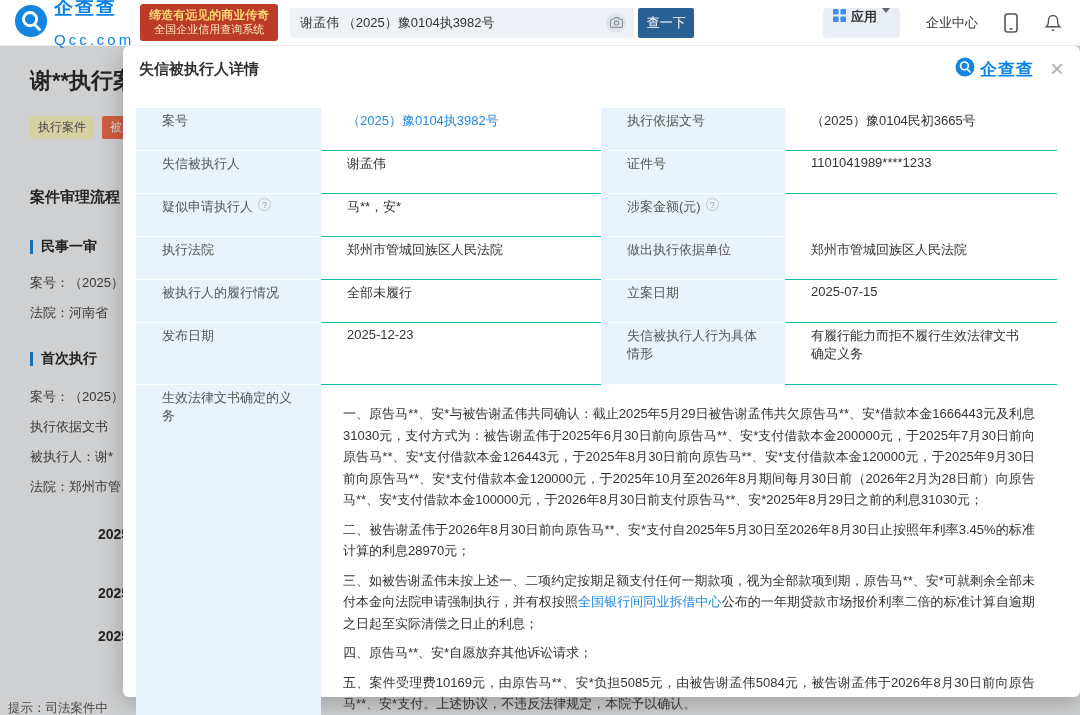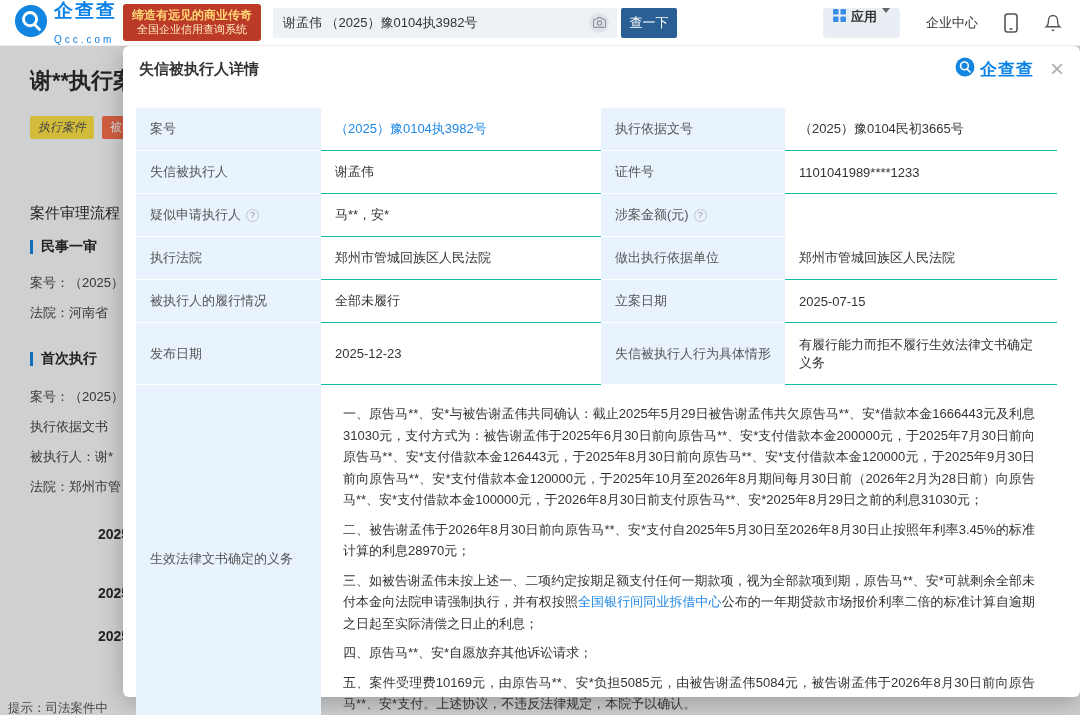--- a/index.html
+++ b/index.html
@@ -6,21 +6,21 @@
   html,body { width:1080px; height:715px; overflow:hidden;
     font-family:"Liberation Sans","DejaVu Sans",sans-serif; background:#f7f8fa; }
   .screen { position:relative; width:1080px; height:715px; overflow:hidden; }
 
   
   .topbar { position:absolute; top:0; left:0; right:0; height:46px; background:#fff;
     display:flex; align-items:center; z-index:30; border-bottom:1px solid #ececec; }
   .logo { display:flex; align-items:center; margin-left:14px; cursor:pointer; }
   .logo-text { margin-left:6px; line-height:1; }
   .logo-cn { font-size:19px; font-weight:bold; color:#0d82e6; letter-spacing:2px; }
-  .logo-en { font-size:10px; color:#0d82e6; letter-spacing:3px; margin-top:15px; }
+  .logo-en { font-size:15px; color:#0d82e6; letter-spacing:3px; margin-top:15px; }
   .slogan { margin-left:6px; background:#bc3a28; border-radius:3px; padding:4px 9px;
     text-align:center; line-height:1.25; }
   .slogan .l1 { font-size:12px; color:#ffd876; font-weight:bold; }
   .slogan .l2 { font-size:11px; color:#ffeec0; }
   .searchwrap { display:flex; align-items:center; margin-left:12px; }
   .search { width:344px; height:30px; background:#eef1f5; border-radius:2px;
     display:flex; align-items:center; padding:0 8px 0 10px; }
   .search-text { flex:1; font-size:13px; color:#333; white-space:nowrap; overflow:hidden; }
   .cam-circle { width:20px; height:20px; border-radius:50%; background:#e0e4e9;
     display:flex; align-items:center; justify-content:center; cursor:pointer; }
@@ -35,23 +35,23 @@
     border-top:5px solid #666; }
   .enterprise { margin-left:26px; font-size:13px; color:#333; cursor:pointer; }
   .tb-icon { margin-left:26px; display:flex; align-items:center; cursor:pointer; }
   .tb-icon.last { margin-right:18px; }
 
   
   .bg-page { position:absolute; top:46px; left:0; right:0; bottom:0; z-index:1; }
   .bg-title { position:absolute; left:30px; top:20px; font-size:22px; font-weight:bold; color:#2b2b2b; }
   .bg-tags { position:absolute; left:30px; top:70px; display:flex; }
   .tag { font-size:12px; padding:3px 8px; border-radius:2px; margin-right:8px; white-space:nowrap; }
-  .tag-gray { background:#fde047; color:#555;font-style:italic; }
+  .tag-gray { background:#fef9c3; color:#555; }
   .tag-orange { background:#fa6f4d; color:#fff; }
-  .bg-section { position:absolute; left:30px; top:158px; font-size:15px; font-weight:normal; color:#2b2b2b; }
+  .bg-section { position:absolute; left:30px; top:142px; font-size:15px; font-weight:bold; color:#2b2b2b; }
   .bg-case-title { position:absolute; left:30px; display:flex; align-items:center;
     font-size:14px; font-weight:bold; color:#2b2b2b; }
   .blue-bar { width:3px; height:14px; background:#1285e0; margin-right:8px; }
   .bg-line { position:absolute; left:30px; font-size:13px; color:#444; white-space:nowrap; }
   .bg-year { position:absolute; left:98px; font-size:14px; font-weight:bold; color:#2b2b2b; }
   .bg-hint { position:absolute; left:8px; top:654px; font-size:12.5px; color:#555; white-space:nowrap; }
 
   
   .overlay { position:absolute; top:46px; left:0; right:0; bottom:0;
     background:rgba(0,0,0,0.16); z-index:10; }
@@ -61,21 +61,21 @@
     z-index:20; border-radius:6px; box-shadow:0 6px 24px rgba(0,0,0,0.25); }
   .modal-header { height:46px; display:flex; align-items:center; padding:0 16px; }
   .modal-title { font-size:15px; font-weight:bold; color:#333; }
   .mh-spacer { flex:1; }
   .modal-brand { display:flex; align-items:center; }
   .modal-brand-cn { font-size:17px; font-weight:bold; color:#0d82e6; letter-spacing:1px; margin-left:5px; }
   .modal-close { margin-left:16px; font-size:24px; line-height:1; color:#b0b0b0; cursor:pointer; }
 
   .detail-table { position:absolute; left:13px; top:62px; width:921px; }
   .trow { display:flex; }
-  .cell { display:flex; align-items:center; min-height:43px; padding:4px 14px; font-size:13px; }
+  .cell { display:flex; min-height:43px; padding:4px 26px; font-size:13px; }
   .cell.lab { background:#e8f3fd; color:#555; border-bottom:1px solid #fff; }
   .cell.val { color:#333; border-bottom:1px solid #14b8a6; }
   .c1 { width:185px; } .c2 { width:280px; } .c3 { width:184px; } .c4 { flex:1; }
   .tall .cell { min-height:62px; }
   .link { color:#1e88e5; cursor:pointer; text-decoration:none; }
   .help { display:inline-flex; align-items:center; justify-content:center; width:13px; height:13px;
     border:1px solid #c0c4cc; border-radius:50%; color:#999; font-size:9px; margin-left:5px;
     flex:none; cursor:pointer; }
   .obl-row .lab { border-bottom:none; }
   .obl-val { flex:1; align-items:flex-start; padding:10px 14px; border-bottom:none; }

